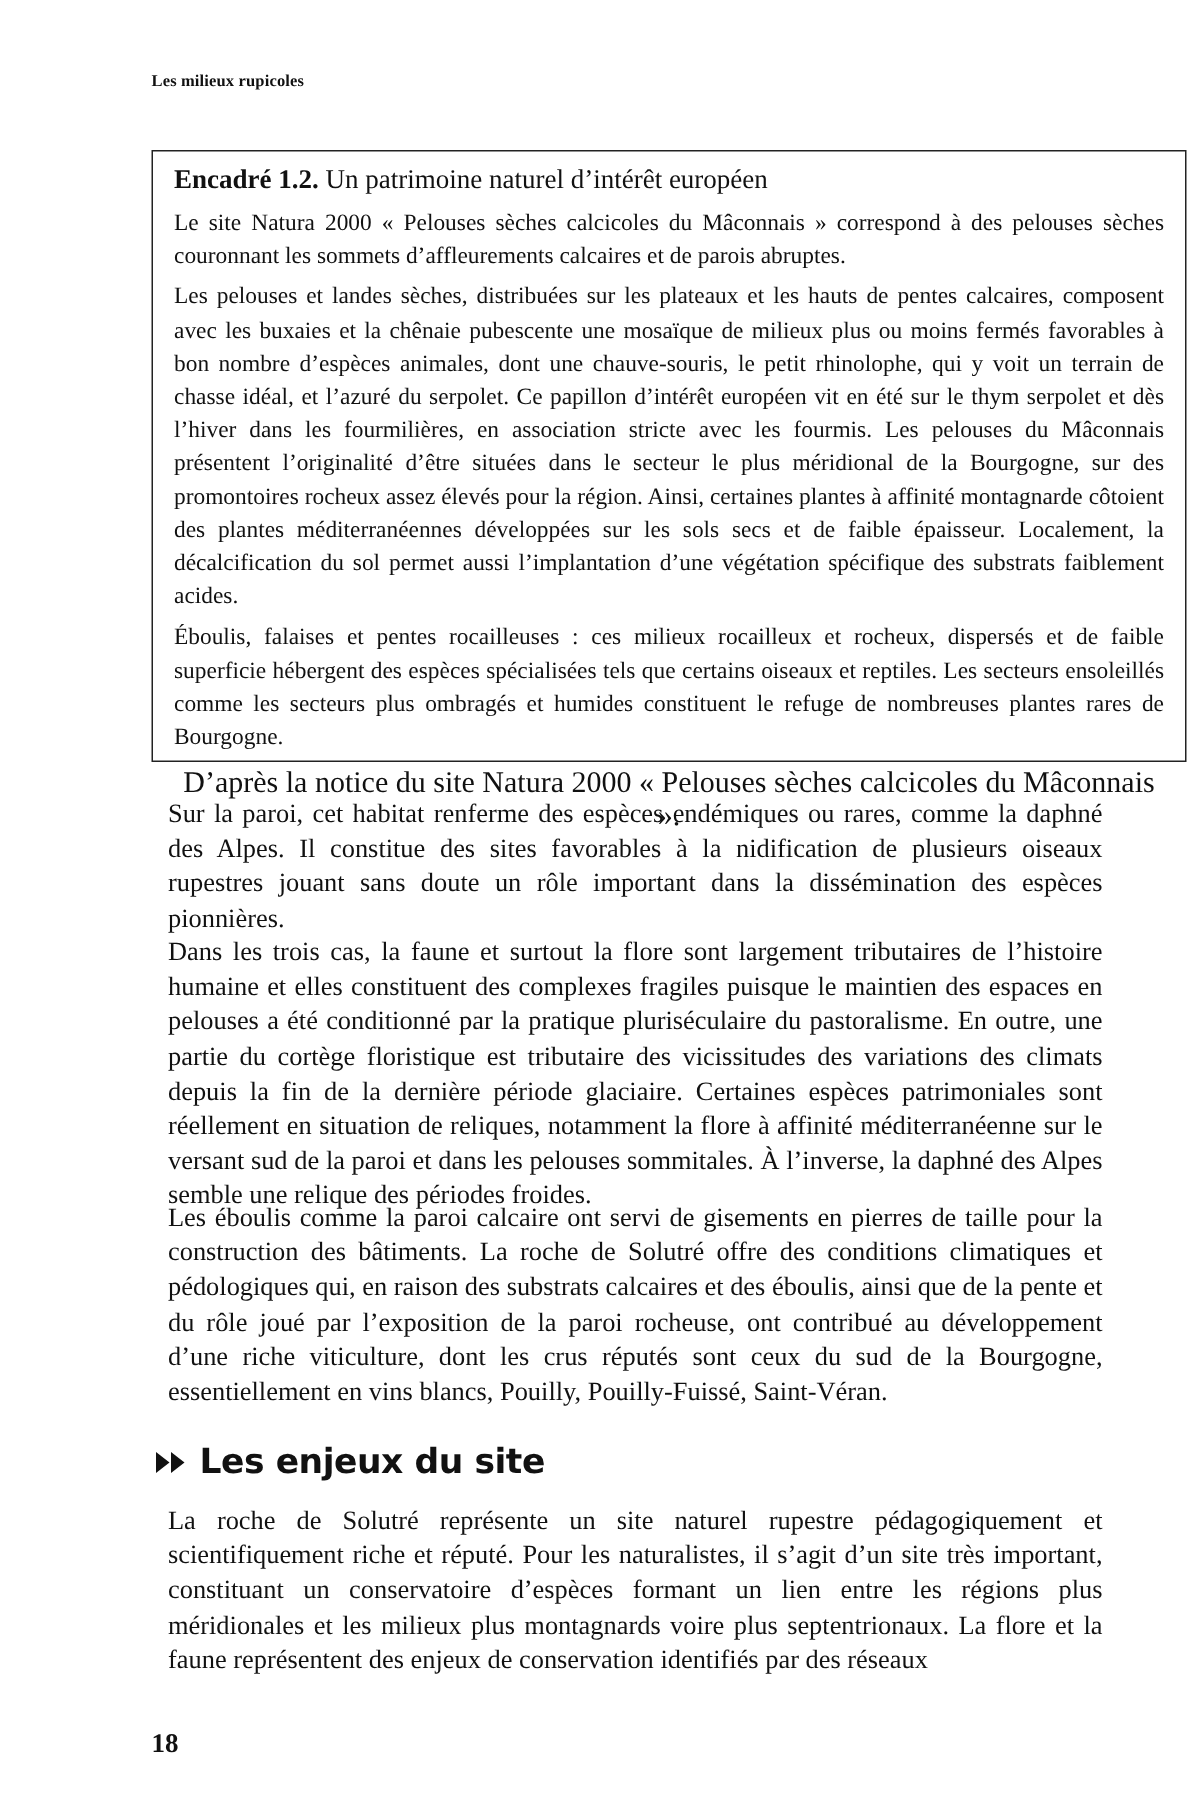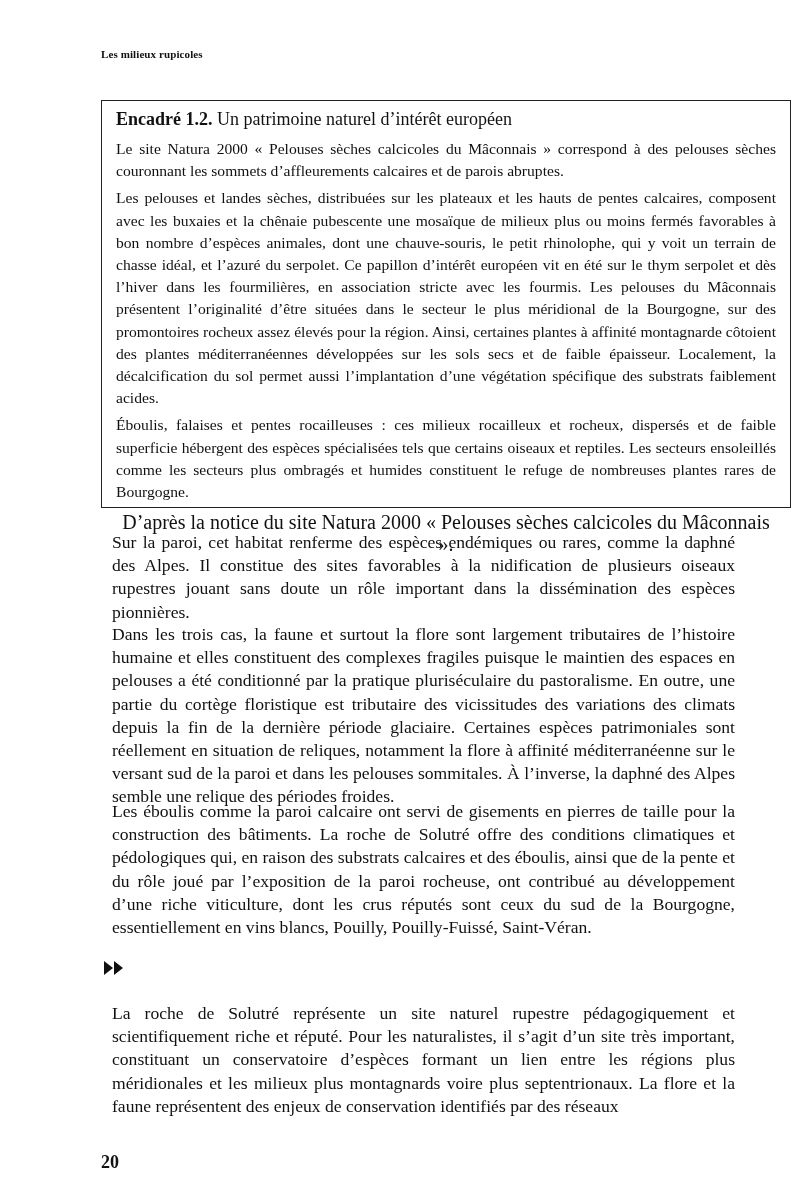--- a/index.html
+++ b/index.html
@@ -122,19 +122,20 @@
   <p>Les éboulis comme la paroi calcaire ont servi de gisements en pierres de taille pour la construction des bâtiments. La roche de Solutré offre des conditions climatiques et pédologiques qui, en raison des substrats calcaires et des éboulis, ainsi que de la pente et du rôle joué par l’exposition de la paroi rocheuse, ont contribué au dé­veloppement d’une riche viticulture, dont les crus réputés sont ceux du sud de la Bourgogne, essentiellement en vins blancs, Pouilly, Pouilly-Fuissé, Saint-Véran.</p>
 </div>
 
 <div class="section-heading">
   <span class="arrows">
     <svg width="22" height="16" viewBox="0 0 22 16">
       <polygon points="1,1 10,8 1,15" fill="#111"></polygon>
       <polygon points="11,1 20,8 11,15" fill="#111"></polygon>
     </svg>
   </span>
+  <span>Les enjeux du site</span>
 </div>
 
 <div class="body-text p4">
   <p>La roche de Solutré représente un site naturel rupestre pédagogiquement et scientifiquement riche et réputé. Pour les naturalistes, il s’agit d’un site très im­portant, constituant un conservatoire d’espèces formant un lien entre les régions plus méridionales et les milieux plus montagnards voire plus septentrionaux. La flore et la faune représentent des enjeux de conservation identifiés par des réseaux</p>
 </div>
 
-<div class="page-number">20</div>
+<div class="page-number">18</div>
 
 </body></html>

